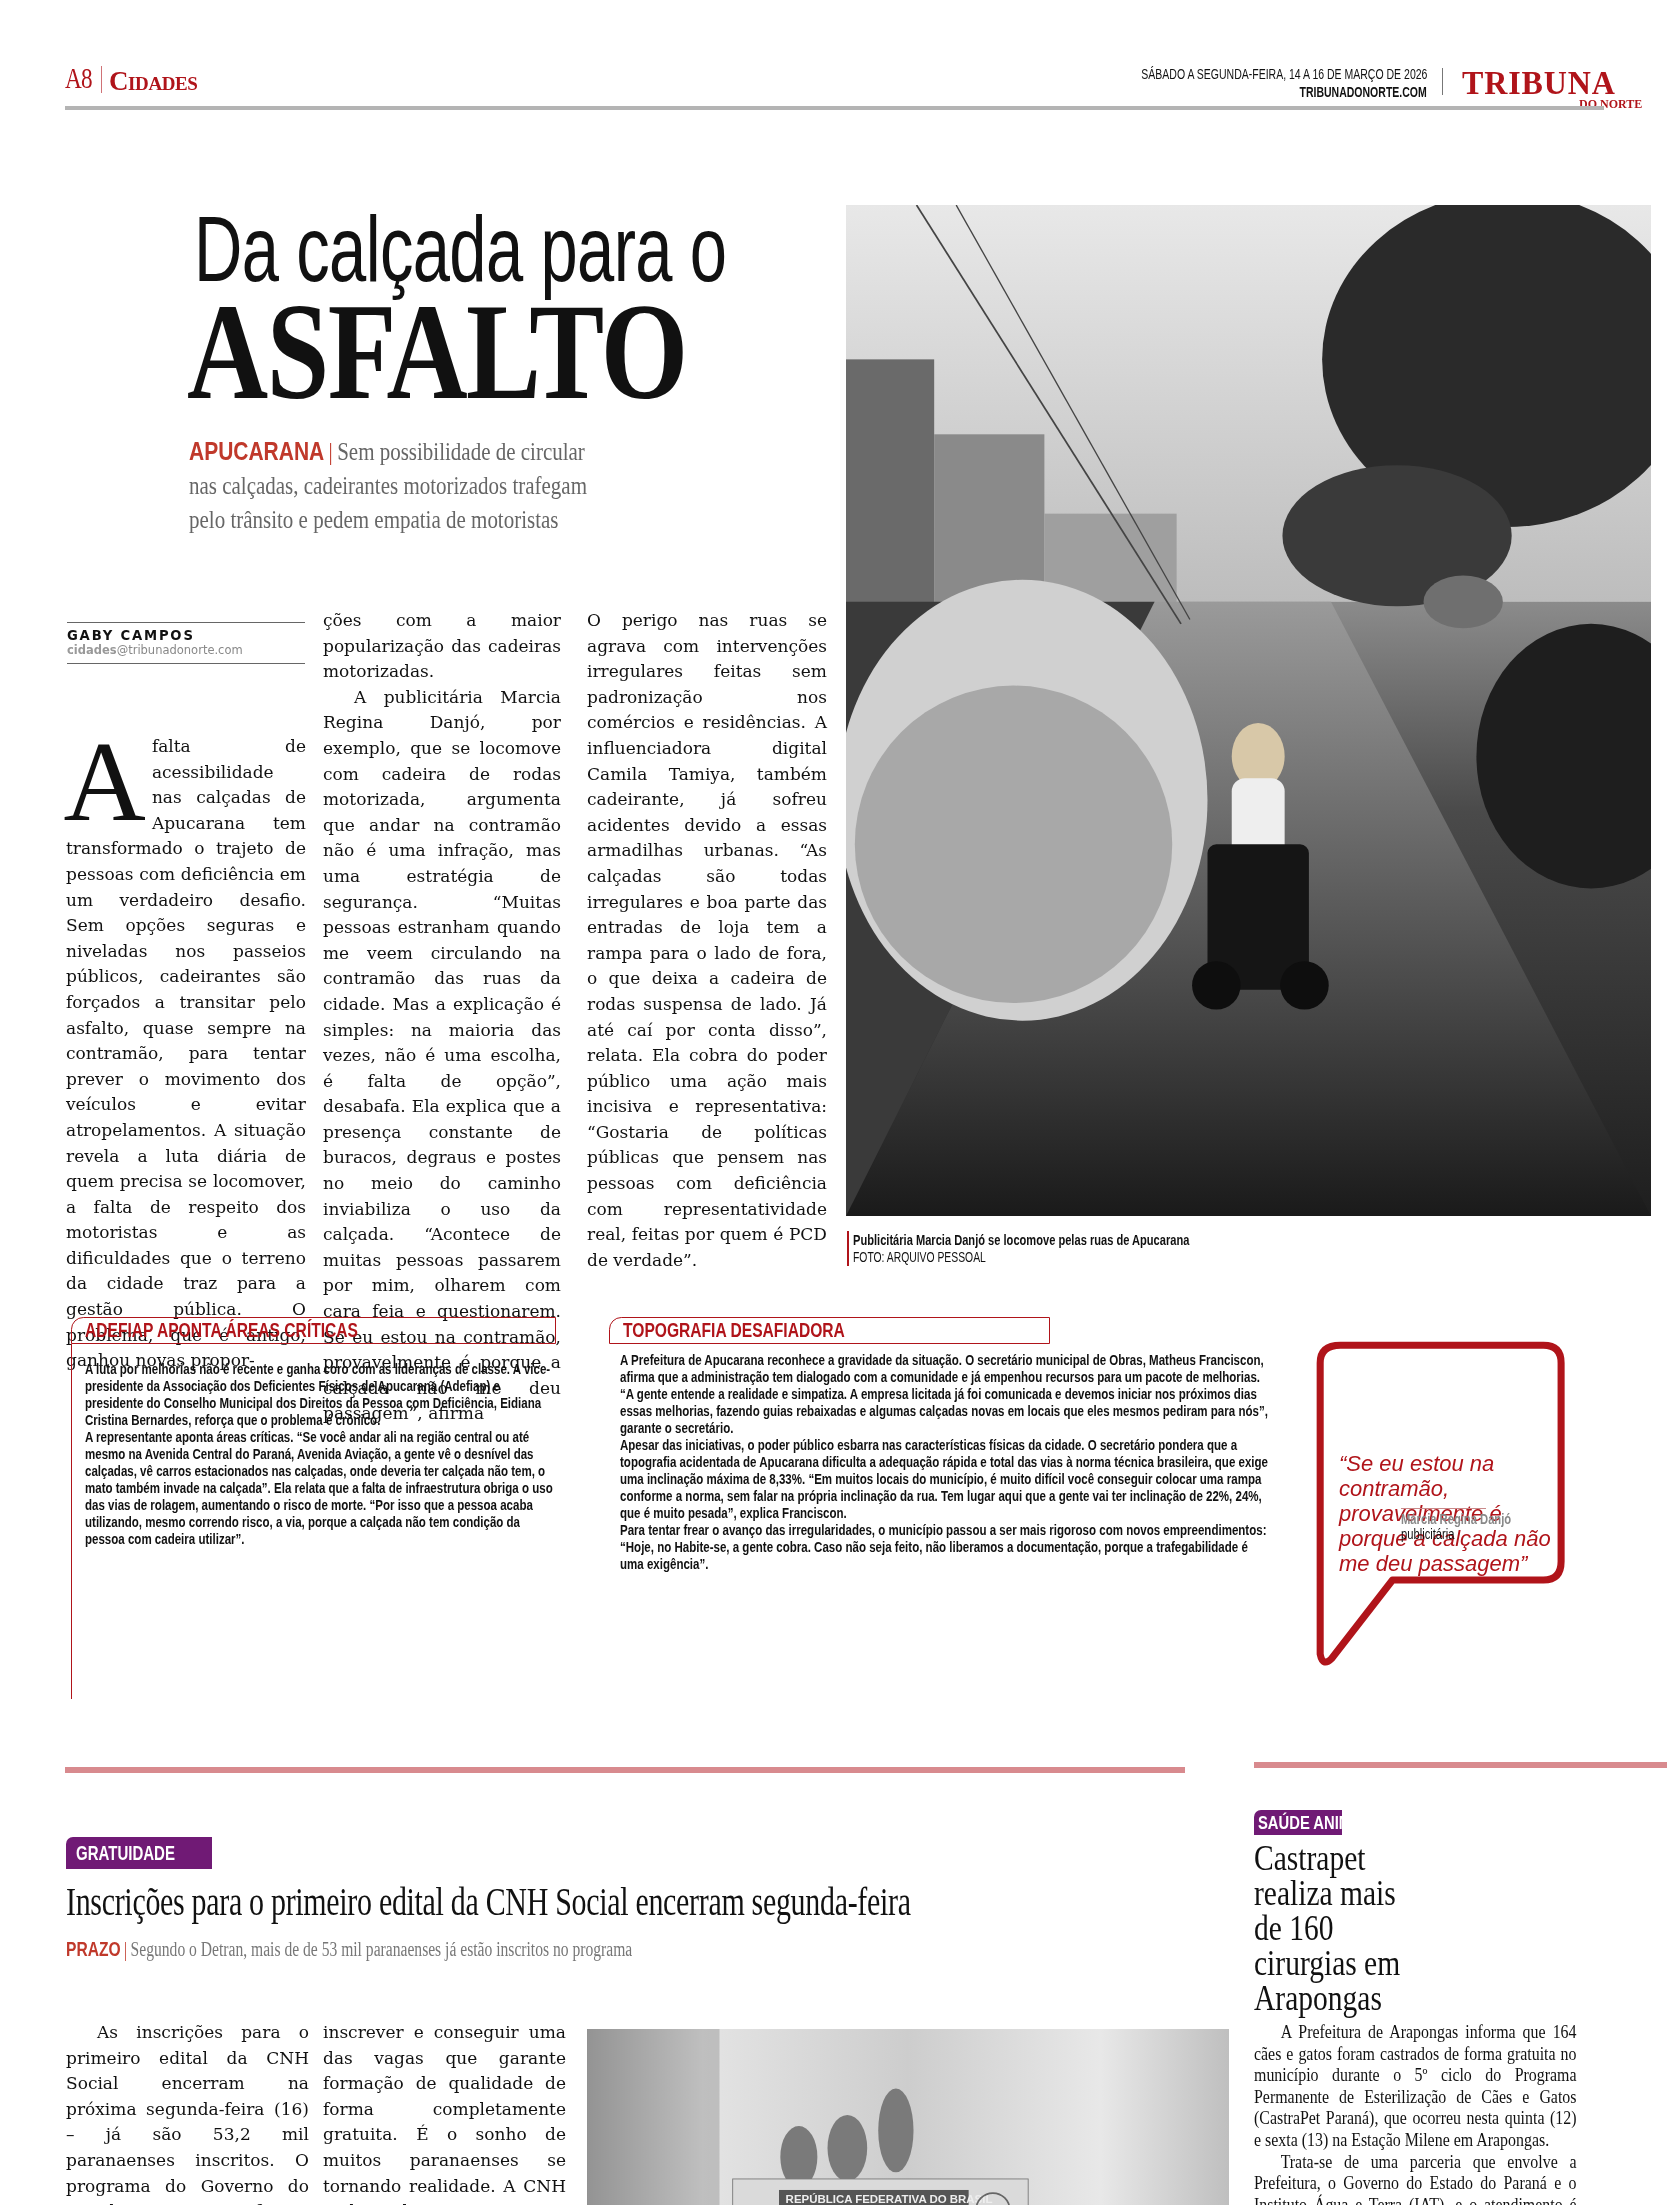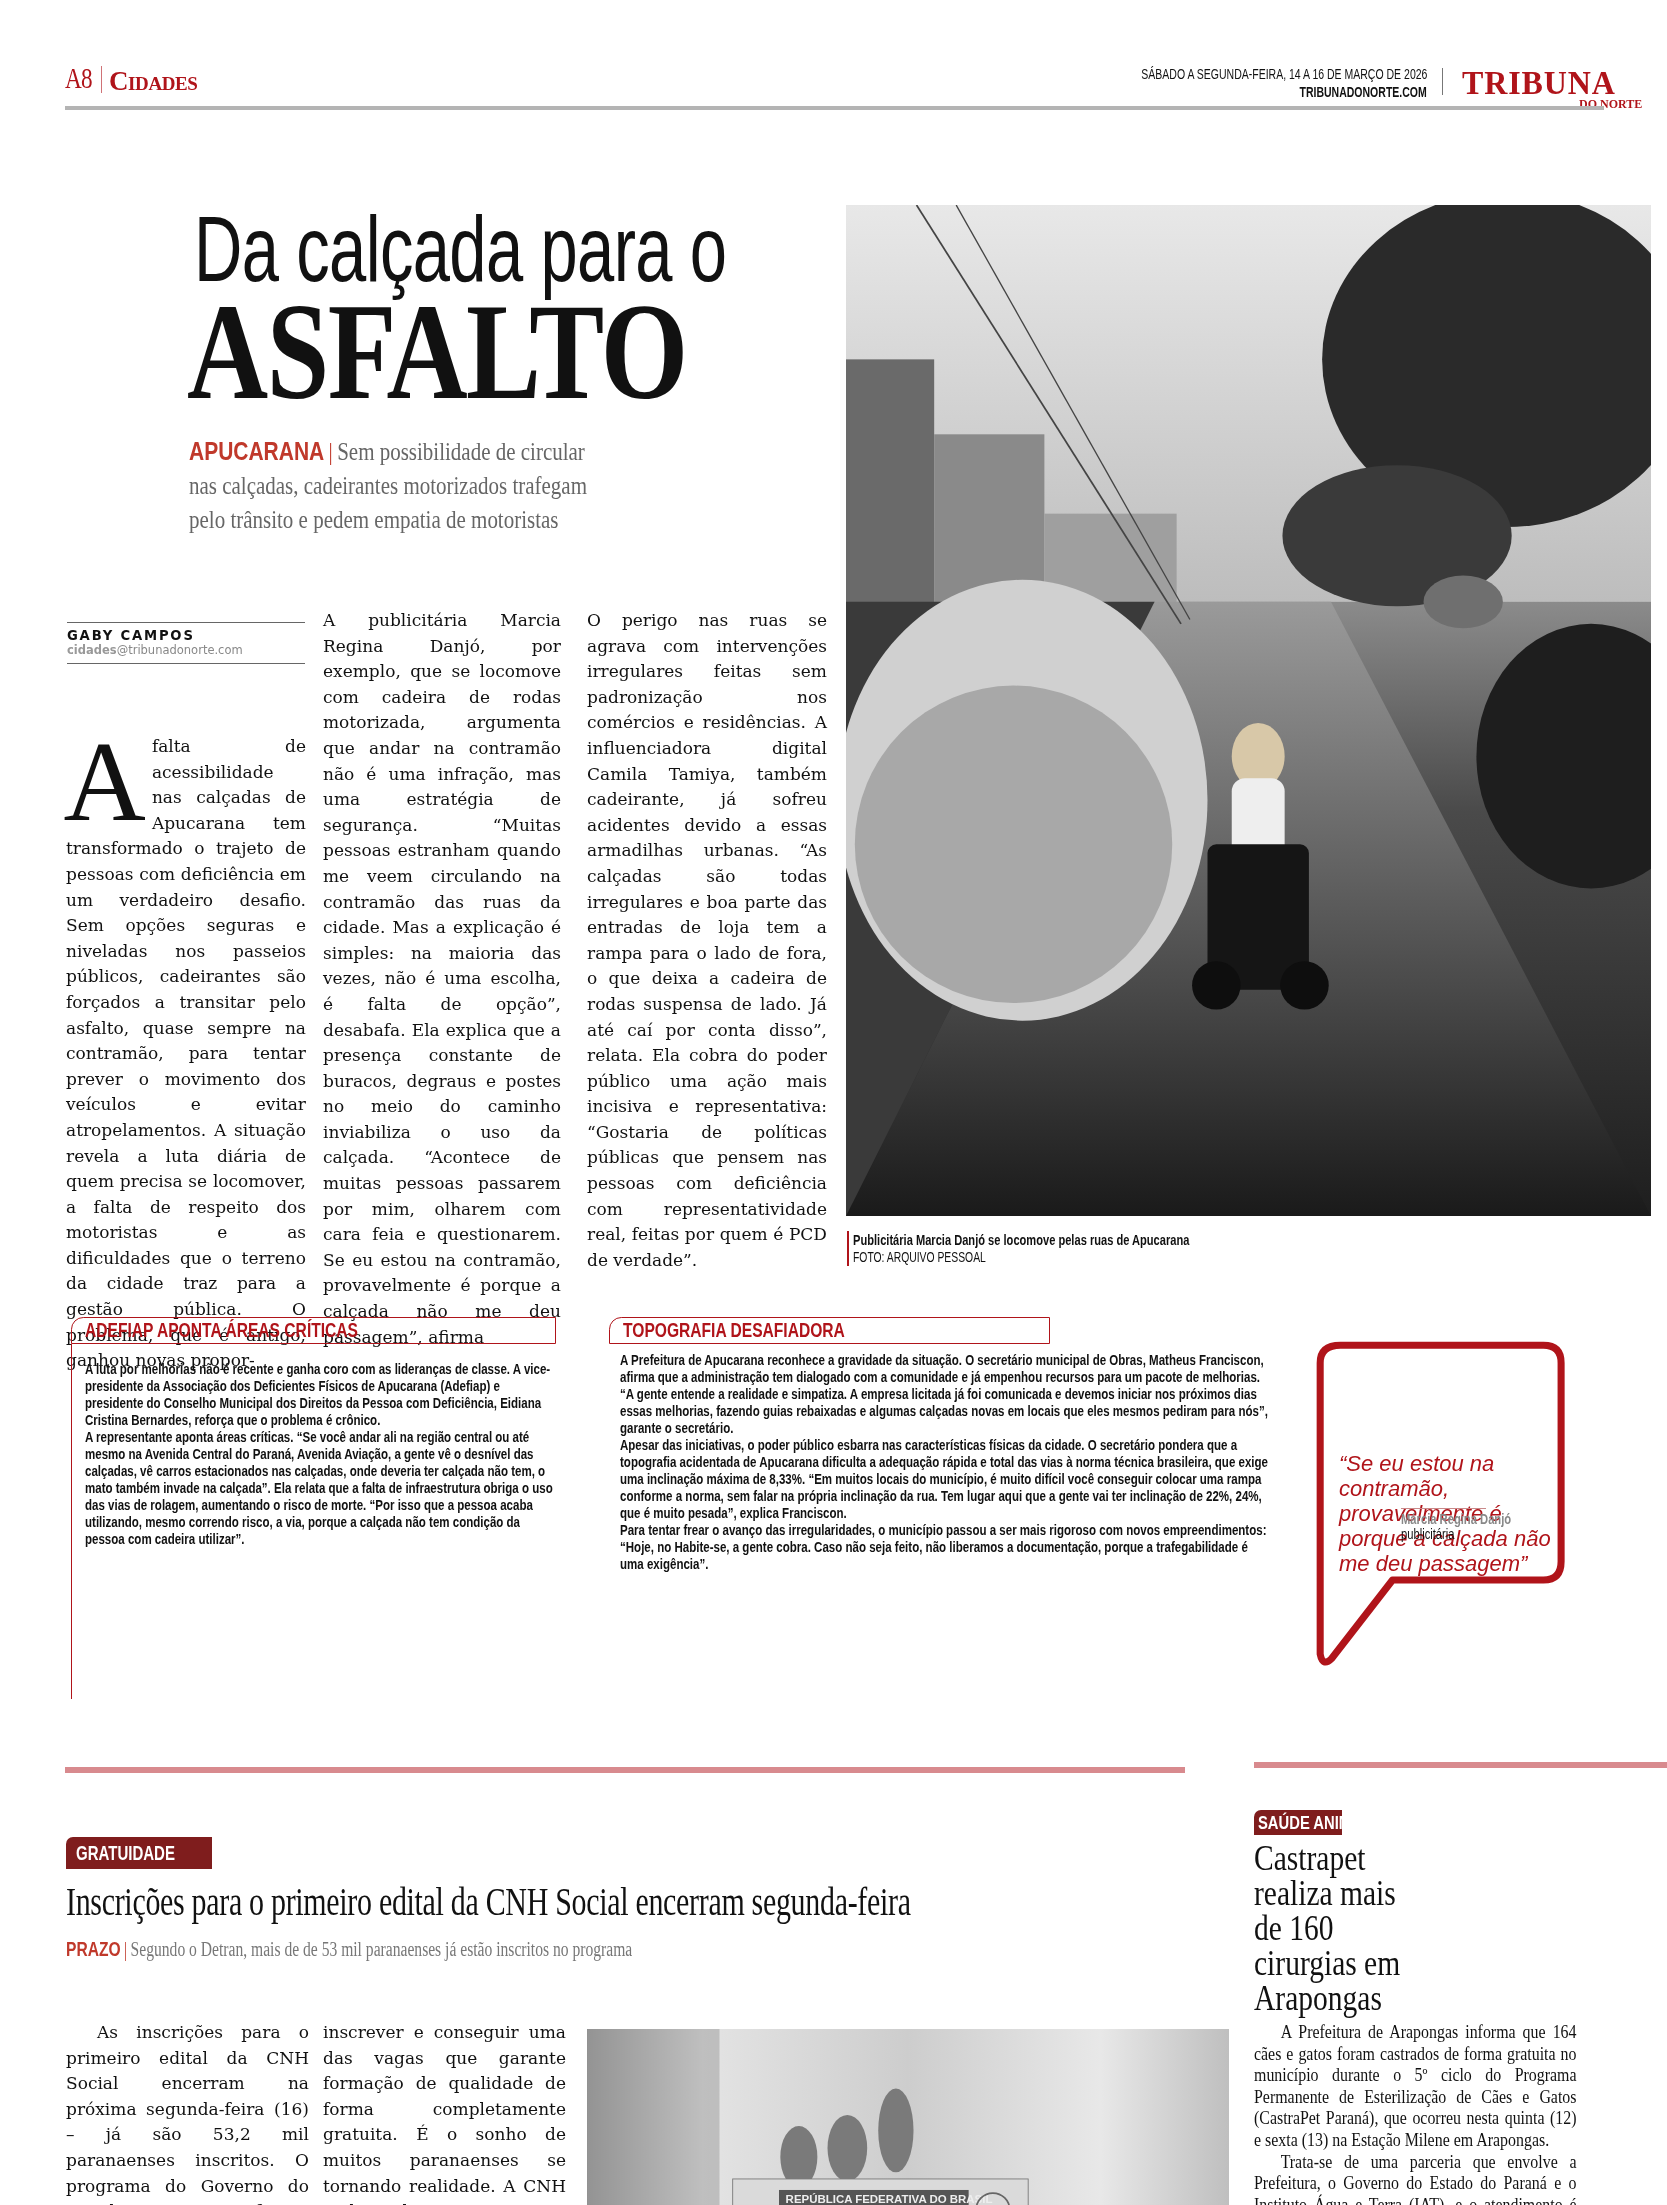--- a/index.html
+++ b/index.html
@@ -65,21 +65,21 @@
   .quote-text { left: 1339px; top: 1407px; width: 229px; font-family: "Liberation Sans", sans-serif; font-style: italic; font-size: 22px; line-height: 25px; color: #b0141a; margin-top: 44px; }
   .quote-rule { left: 1401px; top: 1508px; width: 85px; height: 0.9px; background: #c98a8a; }
   .quote-name { left: 1401px; top: 1511px; font-family: "Liberation Sans", sans-serif; font-size: 14px; font-weight: 700; color: #888; transform: scaleX(.8); transform-origin: left top; white-space: nowrap; }
   .quote-role2 { left: 1401px; top: 1526px; font-family: "Liberation Sans", sans-serif; font-size: 14px; color: #111; transform: scaleX(.8); transform-origin: left top; }
 
   
   .rule-left { left: 65px; top: 1767px; width: 1120px; height: 6.2px; background: #d88a8e; }
   .rule-right { left: 1254px; top: 1762px; width: 413px; height: 6.2px; background: #d88a8e; }
 
   
-  .tag { background: #7f1d1d; color: #fff; font-family: "Liberation Sans", sans-serif; font-weight: 700; border-top-left-radius: 7px; }
+  .tag { background: #701a75; color: #fff; font-family: "Liberation Sans", sans-serif; font-weight: 700; border-top-left-radius: 7px; }
   .tag1 { left: 66px; top: 1837px; width: 146px; height: 32px; padding-left: 5.3px; text-align: center; }
   .tag1 span { display: inline-block; font-size: 20px; line-height: 32px; transform: scaleX(.75); transform-origin: left center; white-space: nowrap; }
   .h2 { left: 66px; top: 1877px; font-family: "Liberation Serif", serif; font-size: 41px; transform: scaleX(.73); transform-origin: left top; white-space: nowrap; letter-spacing: -0.4px; }
   .deck2 { left: 66px; top: 1938px; font-size: 20px; white-space: nowrap; color: #777; transform: scaleX(.78); transform-origin: left top; }
   .deck2 .kicker { color: #c0392b; font-family: "Liberation Sans", sans-serif; font-weight: 700; }
   .deck2 .bar { color: #c0392b; margin: 0 4.4px; }
 
   .col4 { left: 66px; top: 2020px; width: 243px; }
   .col5 { left: 323px; top: 2020px; width: 243px; }
 
@@ -115,20 +115,21 @@
 
 <div class="abs byline">
   <div class="name">GABY CAMPOS</div>
   <div class="mail"><b>cidades</b><span>@tribunadonorte.com</span></div>
 </div>
 
 <div class="abs col col1">
   <p><span class="dropcap">A</span><span> falta de acessibilidade nas calçadas de Apucarana tem transformado o trajeto de pessoas com deficiência em um verdadeiro desafio. Sem opções seguras e niveladas nos passeios públicos, cadeirantes são forçados a transitar pelo asfalto, quase sempre na contramão, para tentar prever o movimento dos veículos e evitar atropelamentos. A situação revela a luta diária de quem precisa se locomover, a falta de respeito dos motoristas e as dificuldades que o terreno da cidade traz para a gestão pública. O problema, que é antigo, ganhou novas propor-</span></p>
 </div>
 <div class="abs col col2">
+  <p>ções com a maior popularização das cadeiras motorizadas.</p>
   <p>A publicitária Marcia Regina Danjó, por exemplo, que se locomove com cadeira de rodas motorizada, argumenta que andar na contramão não é uma infração, mas uma estratégia de segurança. “Muitas pessoas estranham quando me veem circulando na contramão das ruas da cidade. Mas a explicação é simples: na maioria das vezes, não é uma escolha, é falta de opção”, desabafa. Ela explica que a presença constante de buracos, degraus e postes no meio do caminho inviabiliza o uso da calçada. “Acontece de muitas pessoas passarem por mim, olharem com cara feia e questionarem. Se eu estou na contramão, provavelmente é porque a calçada não me deu passagem”, afirma</p>
 </div>
 <div class="abs col col3">
   <p>O perigo nas ruas se agrava com intervenções irregulares feitas sem padronização nos comércios e residências. A influenciadora digital Camila Tamiya, também cadeirante, já sofreu acidentes devido a essas armadilhas urbanas. “As calçadas são todas irregulares e boa parte das entradas de loja tem a rampa para o lado de fora, o que deixa a cadeira de rodas suspensa de lado. Já até caí por conta disso”, relata. Ela cobra do poder público uma ação mais incisiva e representativa: “Gostaria de políticas públicas que pensem nas pessoas com deficiência com representatividade real, feitas por quem é PCD de verdade”.</p>
 </div>
 
 <div class="abs photo">
   <svg width="805" height="1011" viewBox="0 0 1826 2293">
     <defs>
       <linearGradient id="sky" x1="0" y1="0" x2="0" y2="1">

